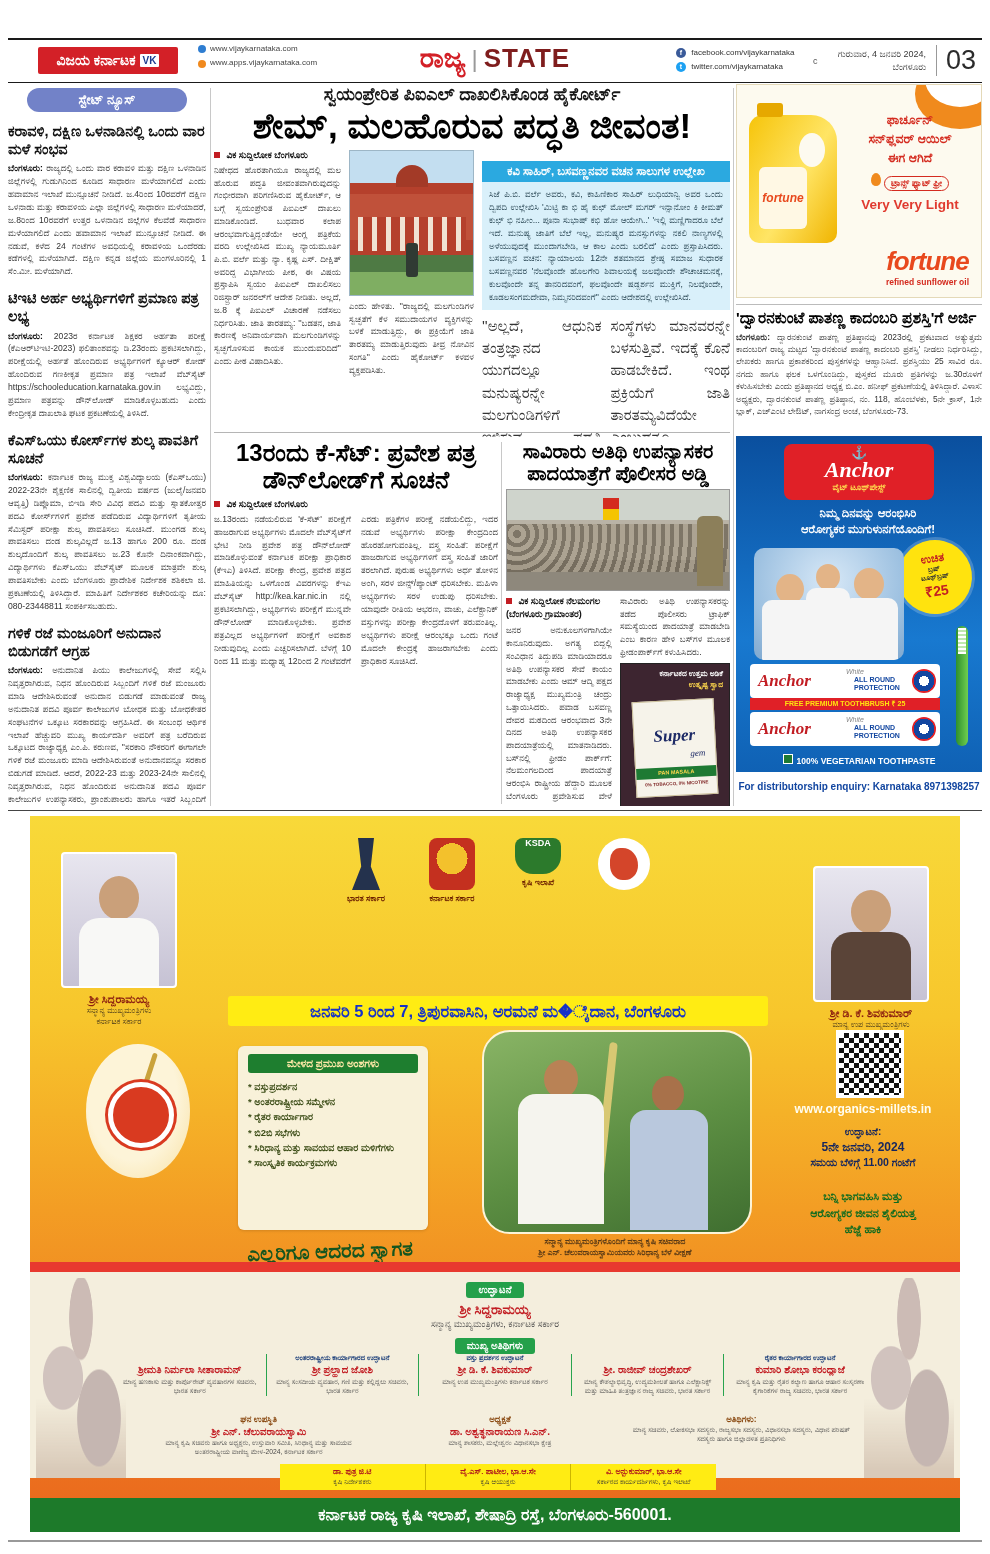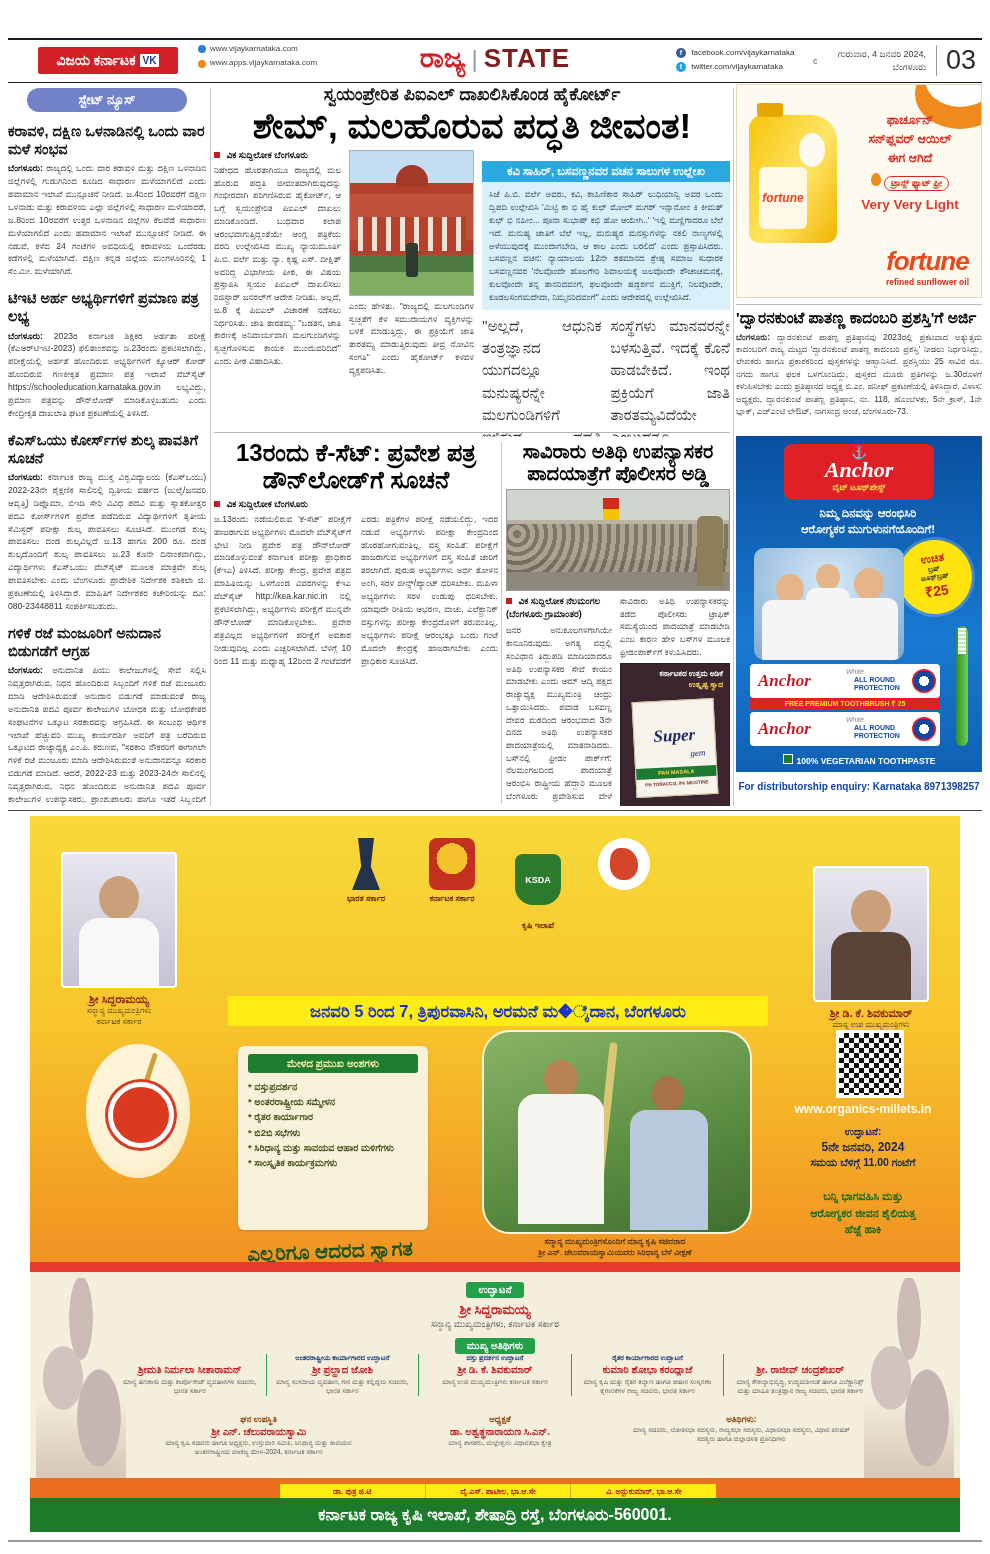--- a/index.html
+++ b/index.html
@@ -147,22 +147,22 @@
      border:2px solid #fff;border-radius:4px;position:relative;overflow:hidden;}
   .mphoto .hd{position:absolute;left:36px;top:22px;width:40px;height:44px;border-radius:50%;background:#caa07a;}
   .mphoto .bd{position:absolute;left:16px;top:64px;width:80px;height:70px;border-radius:20px 20px 0 0;background:#f8f8f6;}
   .mpn{color:#8b1f10;font-weight:bold;font-size:11px;margin-top:5px;}
   .mpd{color:#4a3a1a;font-size:8px;line-height:1.35;}
   .mlogos{position:absolute;left:300px;top:22px;width:330px;display:flex;justify-content:space-between;}
   .mlogo{width:72px;text-align:center;}
   .mlbl{font-size:8px;font-weight:bold;color:#6e2200;margin-top:4px;}
   .emb1{width:40px;height:52px;margin:0 auto;background:#24324d;clip-path:polygon(30% 0,70% 0,62% 55%,85% 100%,15% 100%,38% 55%);}
   .emb2{width:46px;height:52px;margin:0 auto;background:radial-gradient(circle at 50% 40%,#f3c12c 0 40%,#c4301f 40% 100%);border-radius:8px;}
-  .emb3{width:46px;height:51px;margin:16px auto;background:#2c7a2c;border-radius:8px 8px 18px 18px;color:#fff;
-        font-weight:bold;font-size:9px;display:flex;align-items:center;justify-content:center;}
+  .emb3{width:46px;height:36px;margin:0 auto;background:#2c7a2c;border-radius:8px 8px 18px 18px;color:#fff;
+        font-weight:bold;font-size:9px;display:flex;justify-content:center;}
   .emb4{width:52px;height:52px;margin:0 auto;background:#fff;border-radius:50%;position:relative;}
   .emb4 .blob{position:absolute;left:12px;top:10px;width:28px;height:32px;background:#d4452a;border-radius:40% 60% 50% 50%;}
   .mtitle{position:absolute;left:225px;top:84px;width:482px;height:86px;background:#fbf6e0;border-radius:48px;
      text-align:center;color:#15702c;font-weight:bold;}
   .mtitle .t1{font-size:23px;margin-top:12px;}
   .mtitle .t2{font-size:25px;margin-top:2px;}
   .mvenue{position:absolute;left:198px;top:180px;width:540px;height:30px;background:#ffec13;
      color:#1632c8;font-weight:bold;font-size:16.5px;text-align:center;line-height:30px;border-radius:3px;}
   .tomato{position:absolute;left:56px;top:228px;width:104px;height:134px;border-radius:50%;
      background:radial-gradient(ellipse at 45% 40%,#fdf4d8 0 55%,#f7dfa0 100%);}
@@ -207,21 +207,21 @@
   .dig{flex:1;padding:0 8px;text-align:center;border-right:1px solid #28a44e;}
   .dig:last-child{border-right:none;}
   .dpre{font-size:6.8px;font-weight:bold;color:#1c3f7a;min-height:9px;}
   .dnm{font-size:10px;font-weight:bold;color:#c21d23;margin-top:1px;}
   .ddc{font-size:6.8px;color:#4a4a4a;line-height:1.3;margin-top:2px;}
   .row2{position:absolute;left:120px;top:598px;width:700px;display:flex;gap:24px;}
   .r2g{flex:1;text-align:center;}
   .r2b{color:#8a4a12;font-weight:bold;font-size:8.5px;}
   .r2n{color:#c21d23;font-weight:bold;font-size:10px;margin-top:1px;}
   .r2d{color:#4a4a4a;font-size:6.8px;line-height:1.3;margin-top:1px;}
-  .yband{position:absolute;left:250px;top:648px;width:436px;height:26px;background:#ffec13;display:flex;margin-top:20px;}
+  .yband{position:absolute;left:250px;top:648px;width:436px;height:26px;background:#ffec13;display:flex;}
   .yoff{flex:1;text-align:center;border-right:1px solid #cdb500;padding-top:3px;}
   .yoff:last-child{border-right:none;}
   .yon{color:#b01c1c;font-weight:bold;font-size:8px;}
   .yor{color:#333;font-size:7px;margin-top:1px;}
   .gband{position:absolute;left:0;top:682px;width:930px;height:34px;background:#1d7a2a;color:#fff;
      font-weight:bold;font-size:16px;text-align:center;line-height:34px;}
   .pagebot{position:absolute;left:8px;top:1540px;width:974px;height:2px;background:#999;}
 </style>
 </head>
 <body>
@@ -548,28 +548,28 @@
         <div class="dpre">ಅಂತರರಾಷ್ಟ್ರೀಯ ಕಾರ್ಯಾಗಾರದ ಉದ್ಘಾಟನೆ</div>
         <div class="dnm">ಶ್ರೀ ಪ್ರಲ್ಹಾದ ಜೋಶಿ</div>
         <div class="ddc">ಮಾನ್ಯ ಸಂಸದೀಯ ವ್ಯವಹಾರ, ಗಣಿ ಮತ್ತು ಕಲ್ಲಿದ್ದಲು ಸಚಿವರು, ಭಾರತ ಸರ್ಕಾರ</div>
       </div>
       <div class="dig">
         <div class="dpre">ವಸ್ತು ಪ್ರದರ್ಶನ ಉದ್ಘಾಟನೆ</div>
         <div class="dnm">ಶ್ರೀ ಡಿ. ಕೆ. ಶಿವಕುಮಾರ್</div>
         <div class="ddc">ಮಾನ್ಯ ಉಪ ಮುಖ್ಯಮಂತ್ರಿಗಳು ಕರ್ನಾಟಕ ಸರ್ಕಾರ</div>
       </div>
       <div class="dig">
+        <div class="dpre"></div>
+        <div class="dnm">ಶ್ರೀ. ರಾಜೀವ್ ಚಂದ್ರಶೇಖರ್</div>
+        <div class="ddc">ಮಾನ್ಯ ಕೌಶಲ್ಯಾಭಿವೃದ್ಧಿ, ಉದ್ಯಮಶೀಲತೆ ಹಾಗೂ ಎಲೆಕ್ಟ್ರಾನಿಕ್ಸ್ ಮತ್ತು ಮಾಹಿತಿ ತಂತ್ರಜ್ಞಾನ ರಾಜ್ಯ ಸಚಿವರು, ಭಾರತ ಸರ್ಕಾರ</div>
+      </div>
+      <div class="dig">
         <div class="dpre">ರೈತರ ಕಾರ್ಯಾಗಾರದ ಉದ್ಘಾಟನೆ</div>
         <div class="dnm">ಕುಮಾರಿ ಶೋಭಾ ಕರಂದ್ಲಾಜೆ</div>
         <div class="ddc">ಮಾನ್ಯ ಕೃಷಿ ಮತ್ತು ರೈತರ ಕಲ್ಯಾಣ ಹಾಗೂ ಆಹಾರ ಸಂಸ್ಕರಣಾ ಕೈಗಾರಿಕೆಗಳ ರಾಜ್ಯ ಸಚಿವರು, ಭಾರತ ಸರ್ಕಾರ</div>
-      </div>
-      <div class="dig">
-        <div class="dpre"></div>
-        <div class="dnm">ಶ್ರೀ. ರಾಜೀವ್ ಚಂದ್ರಶೇಖರ್</div>
-        <div class="ddc">ಮಾನ್ಯ ಕೌಶಲ್ಯಾಭಿವೃದ್ಧಿ, ಉದ್ಯಮಶೀಲತೆ ಹಾಗೂ ಎಲೆಕ್ಟ್ರಾನಿಕ್ಸ್ ಮತ್ತು ಮಾಹಿತಿ ತಂತ್ರಜ್ಞಾನ ರಾಜ್ಯ ಸಚಿವರು, ಭಾರತ ಸರ್ಕಾರ</div>
       </div>
     </div>
 
     <div class="row2">
       <div class="r2g">
         <div class="r2b">ಘನ ಉಪಸ್ಥಿತಿ</div>
         <div class="r2n">ಶ್ರೀ ಎನ್. ಚೆಲುವರಾಯಸ್ವಾಮಿ</div>
         <div class="r2d">ಮಾನ್ಯ ಕೃಷಿ ಸಚಿವರು ಹಾಗೂ ಅಧ್ಯಕ್ಷರು, ಉಸ್ತುವಾರಿ ಸಮಿತಿ, ಸಿರಿಧಾನ್ಯ ಮತ್ತು ಸಾವಯವ ಅಂತರರಾಷ್ಟ್ರೀಯ ವಾಣಿಜ್ಯ ಮೇಳ-2024, ಕರ್ನಾಟಕ ಸರ್ಕಾರ</div>
       </div>
       <div class="r2g">

